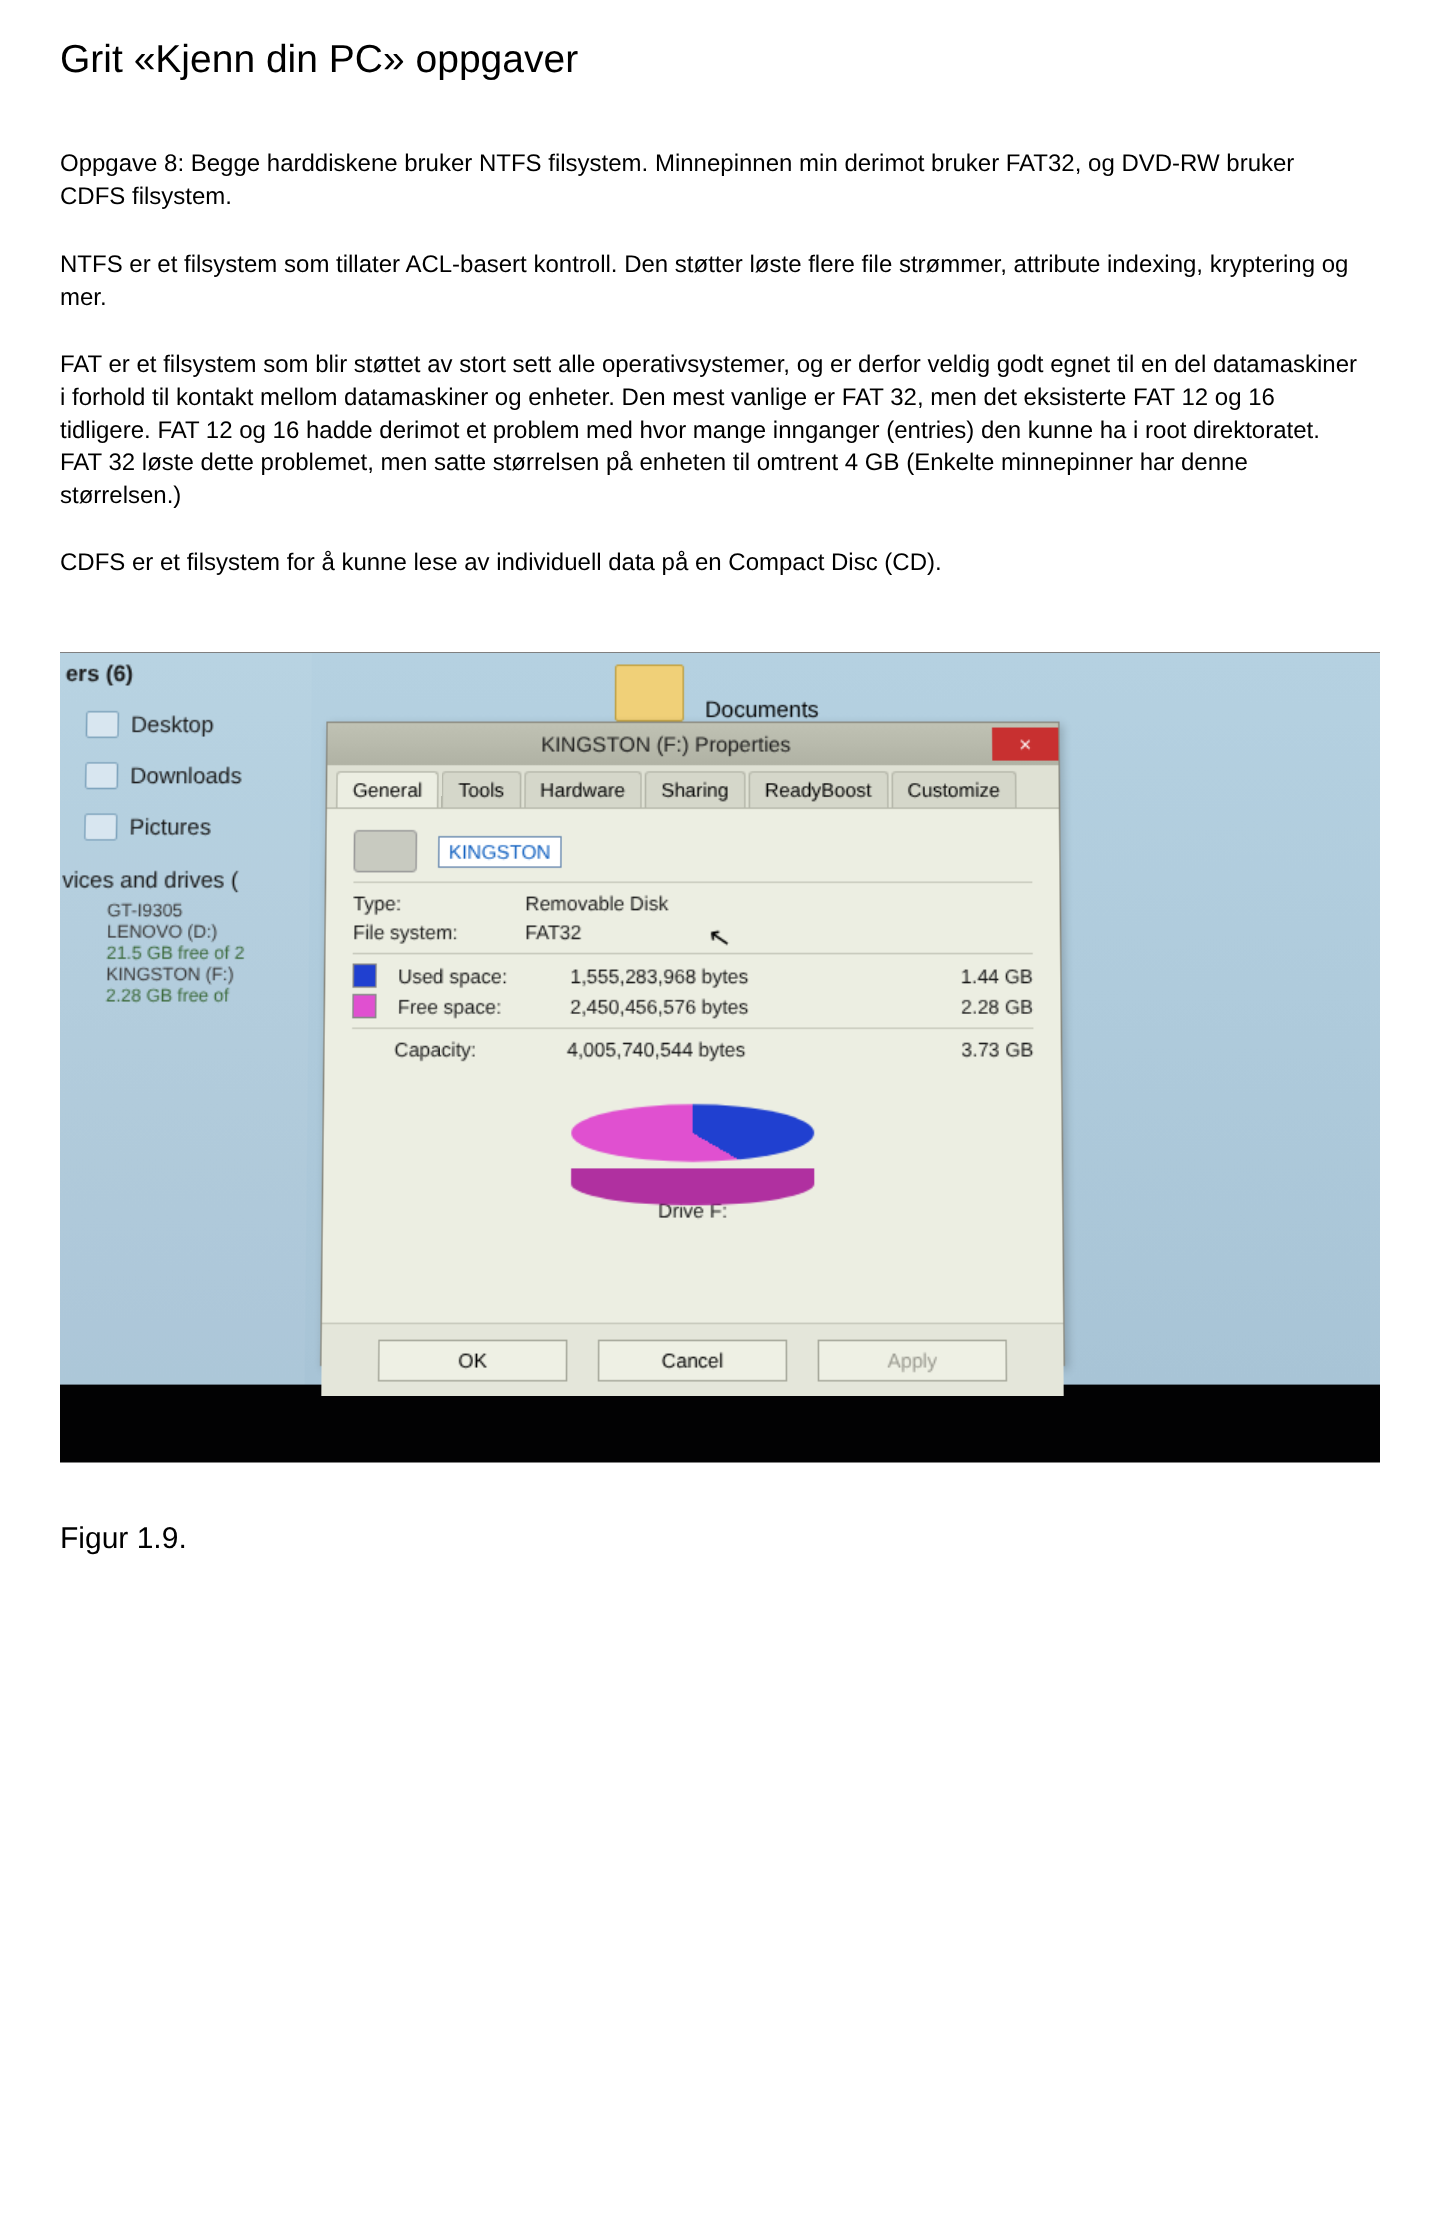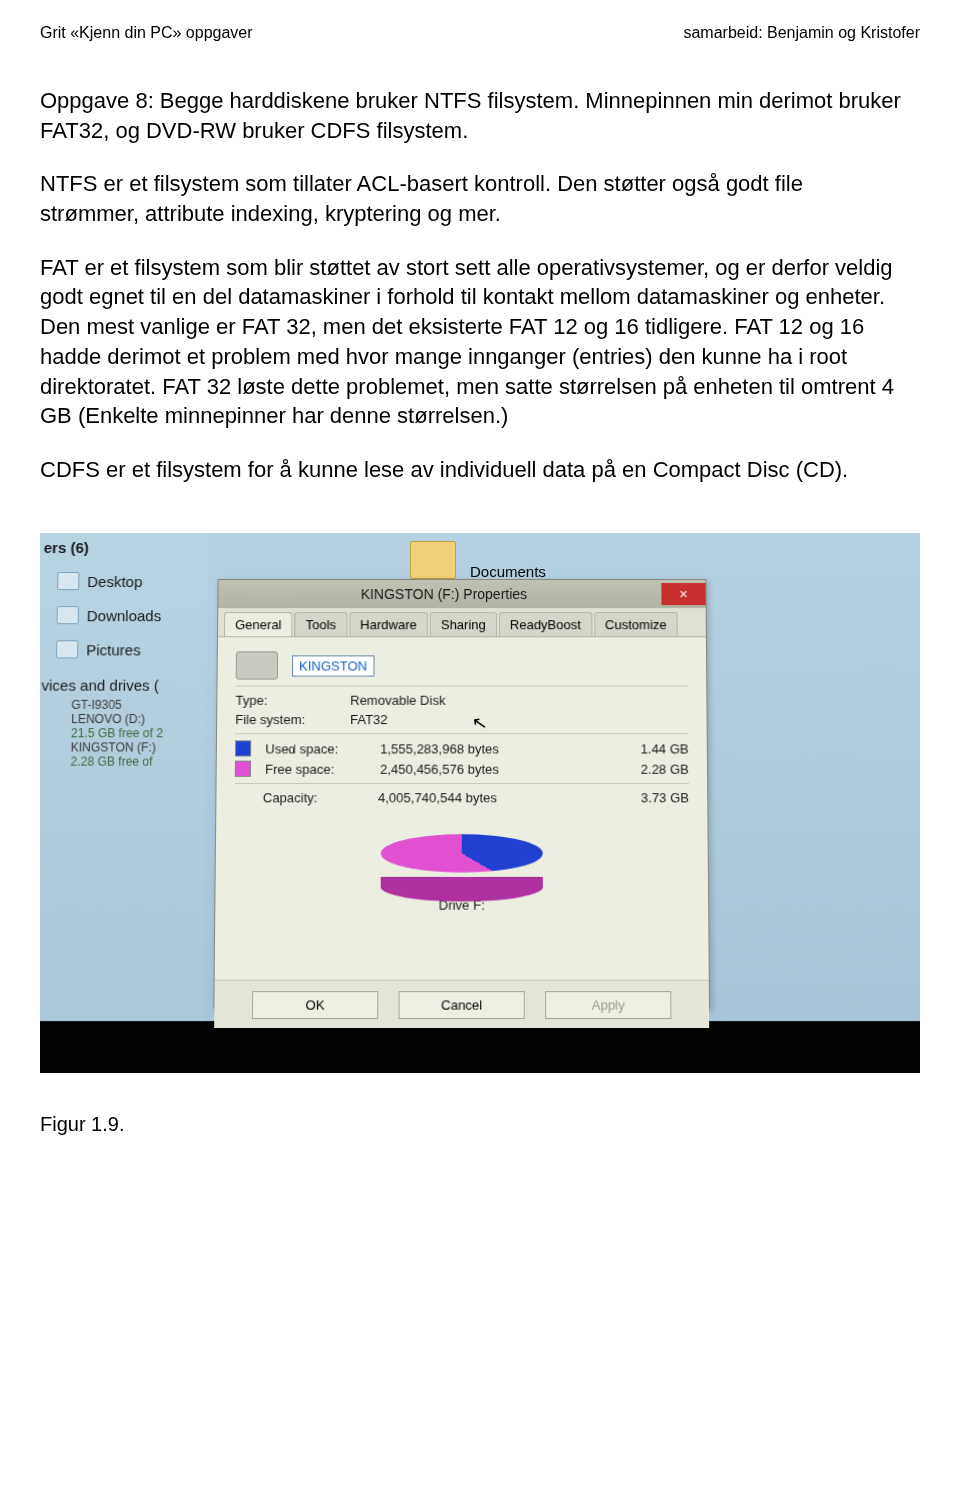--- a/index.html
+++ b/index.html
@@ -9,25 +9,25 @@
     color: #000;
     width: 960px;
   }
   .page {
     padding: 24px 40px 40px 40px;
     box-sizing: border-box;
   }
   .header-row {
     display: flex;
     justify-content: space-between;
+    font-size: 26px;
+    margin-bottom: 44px;
+  }
+  .body-text p {
     font-size: 16px;
-    margin-bottom: 44px;
-  }
-  .body-text p {
-    font-size: 22px;
     line-height: 1.35;
     margin: 0 12px 24px 0;
     margin-bottom: 24px;
   }
   .figure-caption {
     font-size: 20px;
     margin-top: 40px;
   }
   
   .photo {
@@ -209,26 +209,25 @@
     color:#000;
     transform: rotate(-10deg);
   }
 </style>
 </head>
 <body>
 
 <div class="page">
   <div class="header-row">
     <span>Grit «Kjenn din PC» oppgaver</span>
-    <span>samarbeid: Benjamin og Kristofer</span>
   </div>
 
   <div class="body-text">
     <p>Oppgave 8: Begge harddiskene bruker NTFS filsystem. Minnepinnen min derimot bruker FAT32, og DVD-RW bruker CDFS filsystem.</p>
-    <p>NTFS er et filsystem som tillater ACL-basert kontroll. Den støtter også godt file strømmer, attribute indexing, kryptering og mer.</p>
+    <p>NTFS er et filsystem som tillater ACL-basert kontroll. Den støtter løste flere file strømmer, attribute indexing, kryptering og mer.</p>
     <p>FAT er et filsystem som blir støttet av stort sett alle operativsystemer, og er derfor veldig godt egnet til en del datamaskiner i forhold til kontakt mellom datamaskiner og enheter. Den mest vanlige er FAT 32, men det eksisterte FAT 12 og 16 tidligere. FAT 12 og 16 hadde derimot et problem med hvor mange innganger (entries) den kunne ha i root direktoratet. FAT 32 løste dette problemet, men satte størrelsen på enheten til omtrent 4 GB (Enkelte minnepinner har denne størrelsen.)</p>
     <p>CDFS er et filsystem for å kunne lese av individuell data på en Compact Disc (CD).</p>
   </div>
 
   <div class="photo">
     <div class="explorer">
 
       <div class="docs-icon"></div>
       <div class="docs-label">Documents</div>
 

